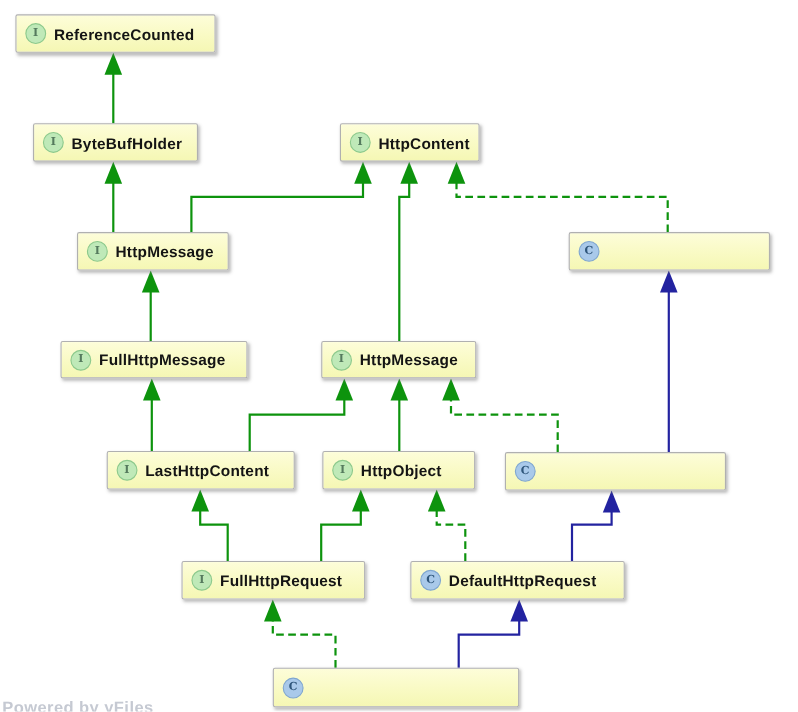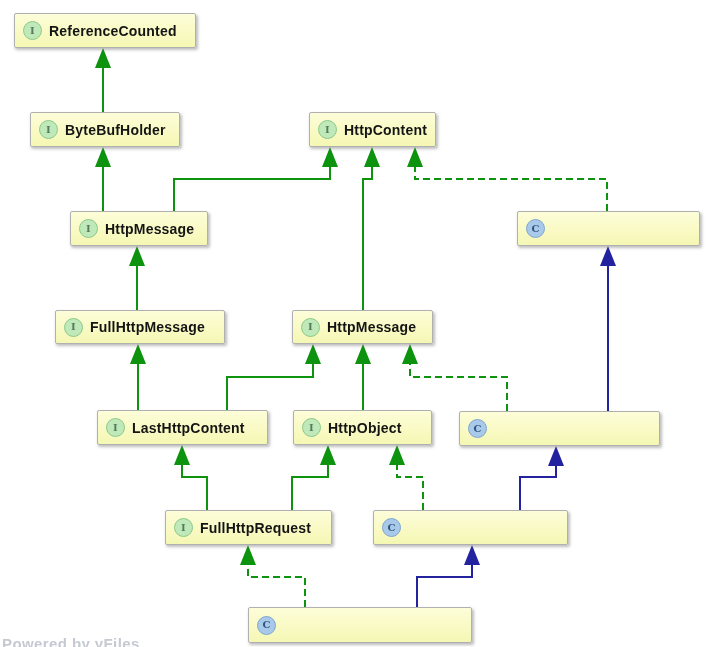--- a/index.html
+++ b/index.html
@@ -108,19 +108,20 @@
       </div>
       <div class="node" style="left: 459px; top: 411px; width: 201px; height: 35px;">
         <span class="badge cls">C</span>
       </div>
       <div class="node" style="left: 165px; top: 510px; width: 167px; height: 35px;">
         <span class="badge iface">I</span>
         <span class="label">FullHttpRequest</span>
       </div>
       <div class="node" style="left: 373px; top: 510px; width: 195px; height: 35px;">
         <span class="badge cls">C</span>
+        <span class="label">DefaultHttpRequest</span>
       </div>
       <div class="node" style="left: 248px; top: 607px; width: 224px; height: 36px;">
         <span class="badge cls">C</span>
       </div>
     </div>
   <div id="watermark">Powered by yFiles</div>
 </div>
 
 </body></html>

